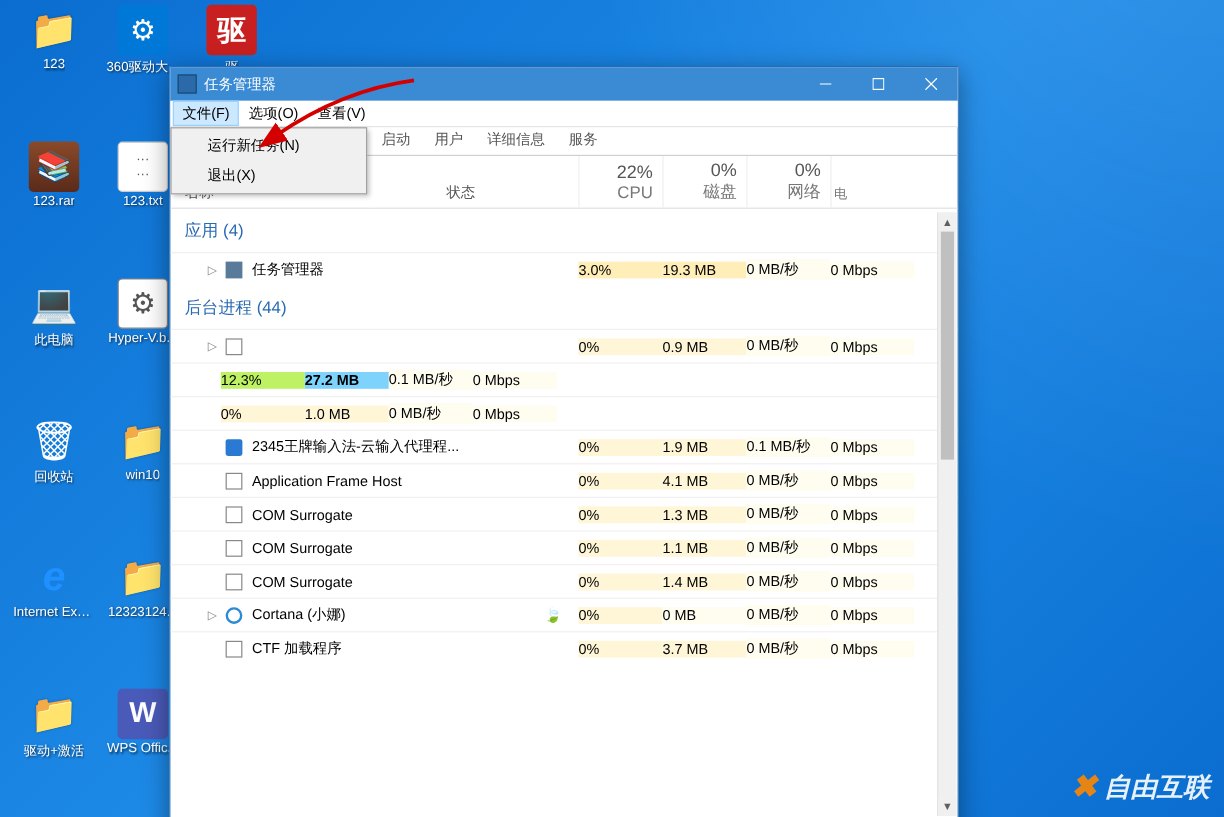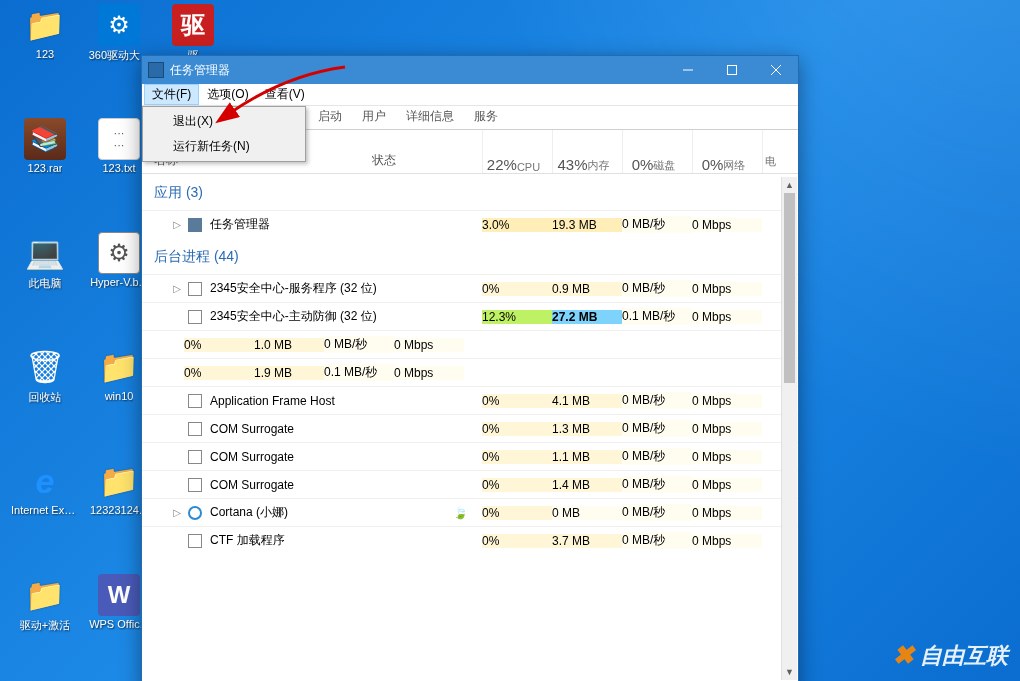--- a/index.html
+++ b/index.html
@@ -35,23 +35,23 @@
 .dropdown { position: absolute; left: 0px; top: 22px; width: 164px; background: #f0f0f0; border: 1px solid #a0a0a0; box-shadow: 2px 2px 4px rgba(0,0,0,0.25); z-index: 100; padding: 2px; }
 .dropdown .ditem { padding: 4px 8px 4px 28px; font-size: 12px; cursor: pointer; }
 
 .tabbar { height: 24px; display: flex; padding-left: 2px; border-bottom: 1px solid #d0d0d0; font-size: 12px; align-items: flex-end; }
 .tabbar .tab { padding: 4px 10px; cursor: pointer; color: #555; }
 
 
 .colhead { display: flex; height: 44px; border-bottom: 1px solid #e0e0e0; font-size: 12px; }
 .colhead .cname { flex: 0 0 230px; display: flex; align-items: flex-end; padding: 0 0 4px 12px; color: #555; }
 .colhead .cstatus { flex: 0 0 110px; display: flex; align-items: flex-end; padding-bottom: 4px; color: #555; }
-.colhead .cmetric { flex: 0 0 70px; display: flex; flex-direction: row; align-items: flex-end; justify-content: center; padding-right: 8px; border-left: 1px solid #eee; }
+.colhead .cmetric { flex: 0 0 70px; display: flex; flex-direction: column; align-items: flex-end; justify-content: center; padding-right: 8px; border-left: 1px solid #eee; }
 .colhead .cmetric .pct { font-size: 15px; color: #555; }
-.colhead .cmetric .mlbl { font-size: 11px; color: #777; }
+.colhead .cmetric .mlbl { font-size: 14px; color: #777; }
 .colhead .cscroll { flex: 0 0 16px; border-left: 1px solid #eee; color: #777; display: flex; align-items: flex-end; padding-bottom: 4px; font-size: 11px; justify-content: center; }
 
 
 .tbody { flex: 1; overflow-y: auto; font-size: 12px; }
 .group-row { padding: 10px 0 8px 12px; color: #2a6ab3; font-size: 14px; }
 .prow { display: flex; height: 28px; align-items: center; border-top: 1px solid #f0f0f0; }
 .prow .pexpand { width: 18px; text-align: center; color: #888; cursor: pointer; font-size: 10px; }
 .prow .picon { width: 18px; height: 18px; margin-right: 6px; display: flex; align-items: center; justify-content: center; }
 .prow .pname { flex: 0 0 298px; display: flex; align-items: center; padding-left: 8px; white-space: nowrap; overflow: hidden; }
 .prow .pname.indent { padding-left: 26px; }
@@ -177,57 +177,53 @@
         </svg>
       </div>
   </div>
 
   <div class="menubar">
     <div class="mitem active">文件(F)</div>
     <div class="mitem">选项(O)</div>
     <div class="mitem">查看(V)</div>
 
     <div class="dropdown">
+      <div class="ditem">运行新任务(N)</div>
       <div class="ditem">退出(X)</div>
-      <div class="ditem">运行新任务(N)</div>
     </div>
   </div>
 
   <div class="tabbar">
     <div style="width:164px"></div>
     <div class="tab">启动</div>
     <div class="tab">用户</div>
     <div class="tab">详细信息</div>
     <div class="tab">服务</div>
   </div>
 
   <div class="colhead">
     <div class="cname">名称</div>
     <div class="cstatus">状态</div>
     <div class="cmetric">
       <div class="pct">22%</div>
       <div class="mlbl">CPU</div>
     </div>
     <div class="cmetric">
-      <div class="pct">43%</div>
-      <div class="mlbl">内存</div>
-    </div>
-    <div class="cmetric">
       <div class="pct">0%</div>
       <div class="mlbl">磁盘</div>
     </div>
     <div class="cmetric">
       <div class="pct">0%</div>
       <div class="mlbl">网络</div>
     </div>
     <div class="cscroll">电</div>
   </div>
 
   <div class="tbody" id="tbody">
-      <div class="group-row">应用 (3)</div>
+      <div class="group-row">应用 (4)</div>
       <div class="prow">
         <div class="pname indent">
           <span class="pexpand">▷</span>
           <span class="picon">
             <div class="picon-tm"></div>
           </span>
           <span>任务管理器</span>
         </div>
         <div class="pstatus"></div>
         <div class="pcell heat2">3.0%</div>
@@ -235,50 +231,49 @@
         <div class="pcell heat0">0 MB/秒</div>
         <div class="pcell heat0">0 Mbps</div>
       </div>
       <div class="group-row">后台进程 (44)</div>
       <div class="prow">
         <div class="pname indent">
           <span class="pexpand">▷</span>
           <span class="picon">
             <div class="picon-box"></div>
           </span>
-          <span>2345安全中心-服务程序 (32 位)</span>
         </div>
         <div class="pstatus"></div>
         <div class="pcell heat1">0%</div>
         <div class="pcell heat1">0.9 MB</div>
         <div class="pcell heat0">0 MB/秒</div>
         <div class="pcell heat0">0 Mbps</div>
       </div>
       <div class="prow">
-        <div class="pname indent">
-          <span class="pexpand"></span>
-          <span class="picon">
-            <div class="picon-box"></div>
-          </span>
-          <span>2345安全中心-主动防御 (32 位)</span>
-        </div>
         <div class="pstatus"></div>
         <div class="pcell heat4">12.3%</div>
         <div class="pcell heat3">27.2 MB</div>
         <div class="pcell heat0">0.1 MB/秒</div>
         <div class="pcell heat0">0 Mbps</div>
       </div>
       <div class="prow">
         <div class="pstatus"></div>
         <div class="pcell heat1">0%</div>
         <div class="pcell heat1">1.0 MB</div>
         <div class="pcell heat0">0 MB/秒</div>
         <div class="pcell heat0">0 Mbps</div>
       </div>
       <div class="prow">
+        <div class="pname indent">
+          <span class="pexpand"></span>
+          <span class="picon">
+            <div class="picon-blue"></div>
+          </span>
+          <span>2345王牌输入法-云输入代理程...</span>
+        </div>
         <div class="pstatus"></div>
         <div class="pcell heat1">0%</div>
         <div class="pcell heat1">1.9 MB</div>
         <div class="pcell heat0">0.1 MB/秒</div>
         <div class="pcell heat0">0 Mbps</div>
       </div>
       <div class="prow">
         <div class="pname indent">
           <span class="pexpand"></span>
           <span class="picon">

